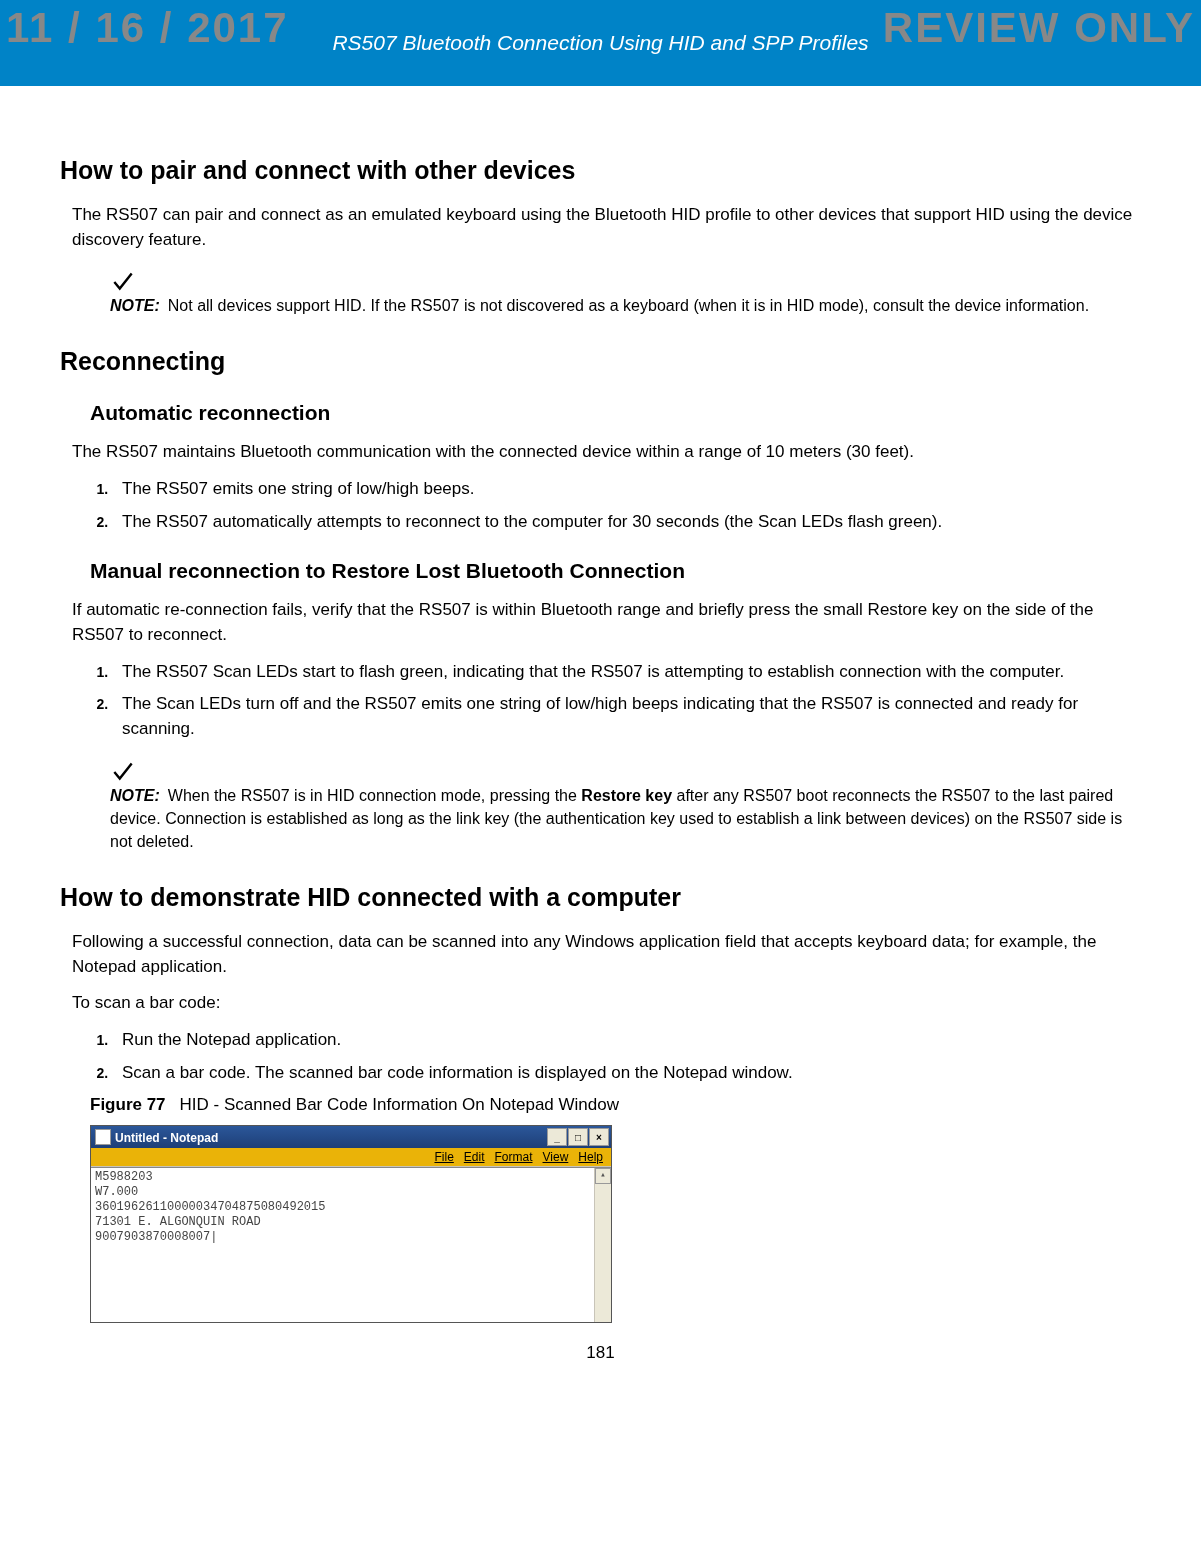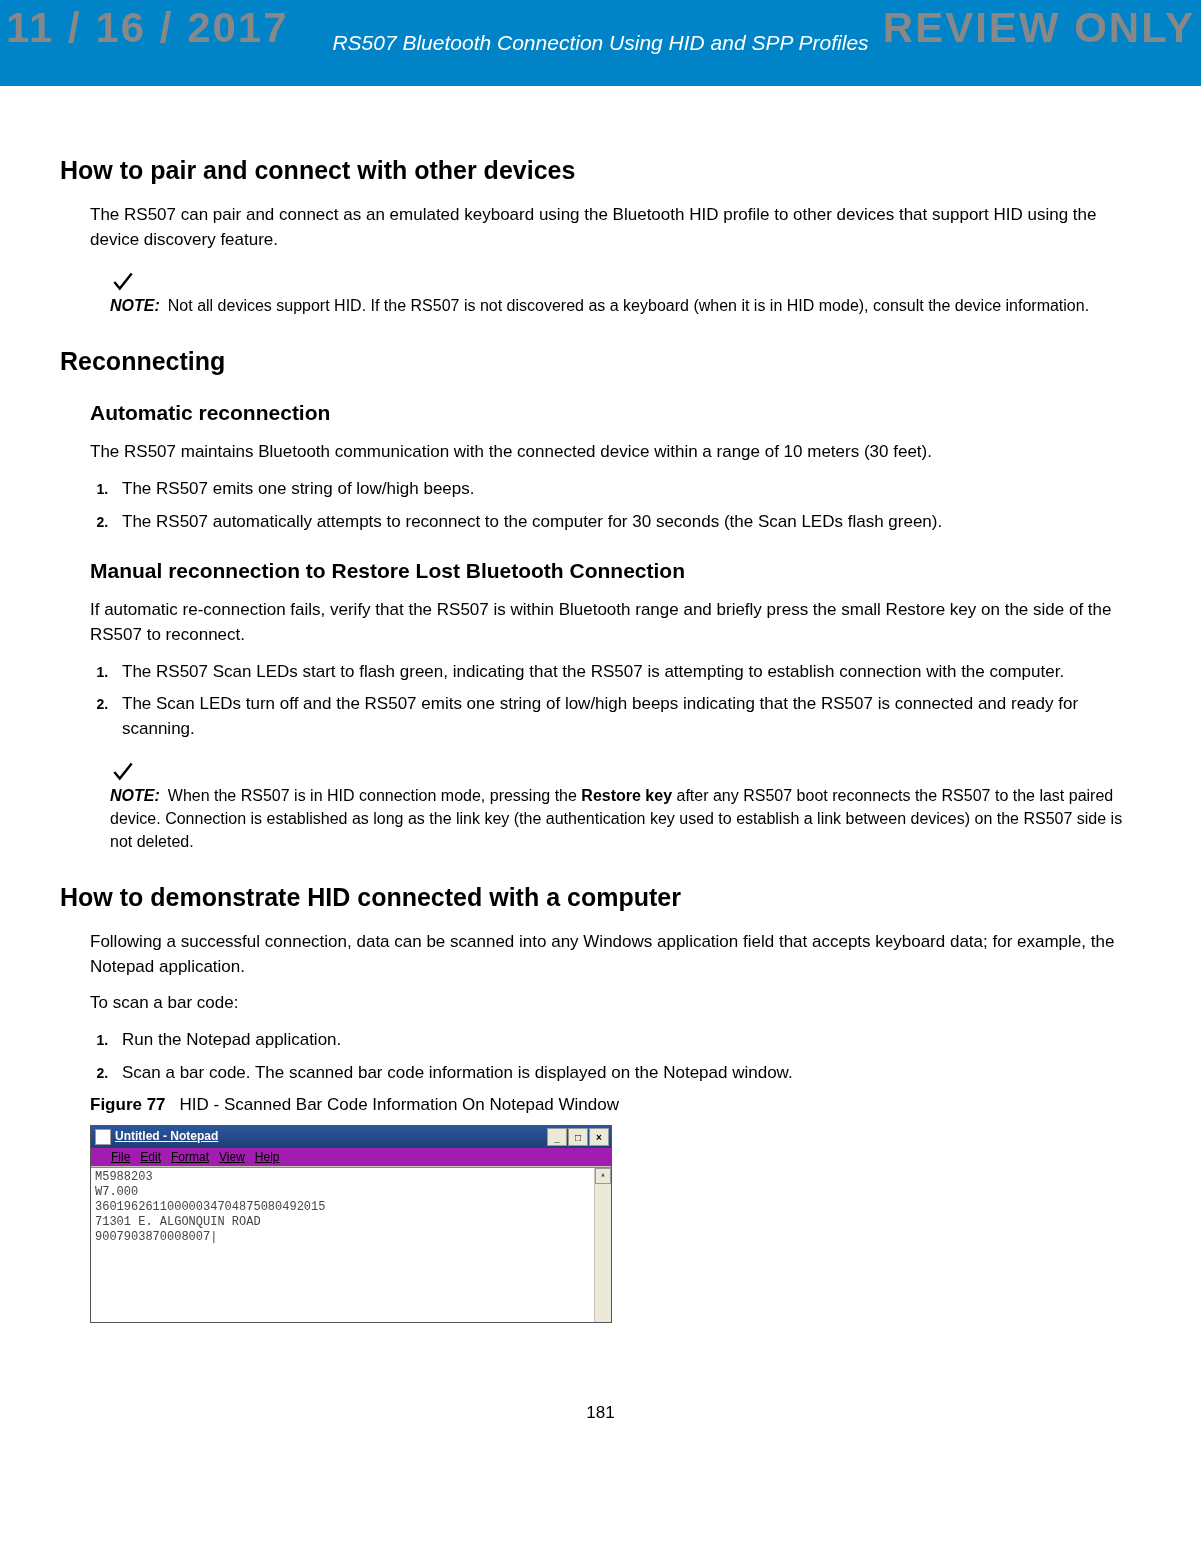--- a/index.html
+++ b/index.html
@@ -45,21 +45,21 @@
     font-weight: bold;
     margin: 30px 0 18px 0;
   }
   h3.subsection {
     font-size: 21px;
     font-weight: bold;
     margin: 25px 0 15px 30px;
   }
   p.body-text {
     font-size: 17px;
-    margin: 12px 0 12px 30px;
+    margin: 12px 0 12px 12px;
     line-height: 1.45;
   }
   .note-block {
     display: flex;
     margin: 14px 0 14px 50px;
     align-items: flex-start;
     flex-direction: column;
   }
   .note-block svg {
     flex: 0 0 auto;
@@ -110,23 +110,22 @@
     color: #fff;
     display: flex;
     align-items: center;
     justify-content: space-between;
     padding: 2px 2px 2px 4px;
     font-weight: bold;
     font-size: 12px;
   }
   .notepad-titlebar .title-left {
     display: flex;
-    align-items: flex-start;
+    align-items: flex-end;
     gap: 4px;
-    text-decoration: underline;
   }
   .notepad-titlebar .icon-doc {
     width: 14px;
     height: 14px;
     background: #fff;
     border: 1px solid #999;
     display: inline-block;
   }
   .notepad-controls {
     display: flex;
@@ -139,26 +138,27 @@
     border: 1px solid #999;
     display: flex;
     align-items: center;
     justify-content: center;
     color: #000;
     font-size: 10px;
     font-family: Arial, sans-serif;
     font-weight: bold;
   }
   .notepad-menubar {
-    background: #a21caf;
-    padding: 2px 20px;
+    background: #eab308;
+    padding: 2px 8px;
     display: flex;
     gap: 10px;
     border-bottom: 1px solid #c8c4b8;
     font-size: 12px;
+    justify-content: flex-end;
   }
   .notepad-menubar span { text-decoration: underline; text-decoration-color: #000; }
   .menu-item { color: #000; }
   .notepad-body {
     background: #fff;
     padding: 2px 4px;
     position: relative;
     font-family: "Lucida Console", "Courier New", monospace;
     font-size: 12px;
     color: #444;
@@ -183,21 +183,20 @@
     border: 1px solid #999;
     margin: 0 auto;
     font-size: 9px;
     text-align: center;
     line-height: 12px;
     color: #555;
   }
   .page-number {
     text-align: center;
     font-size: 17px;
-    margin-top: 60px;
     padding-bottom: 20px;
   }
   .bold-inline { font-weight: bold; }
 </style>
 </head>
 <body>
 
 <div class="watermark">
   <span>11 / 16 / 2017</span>
   <span>REVIEW ONLY</span>

